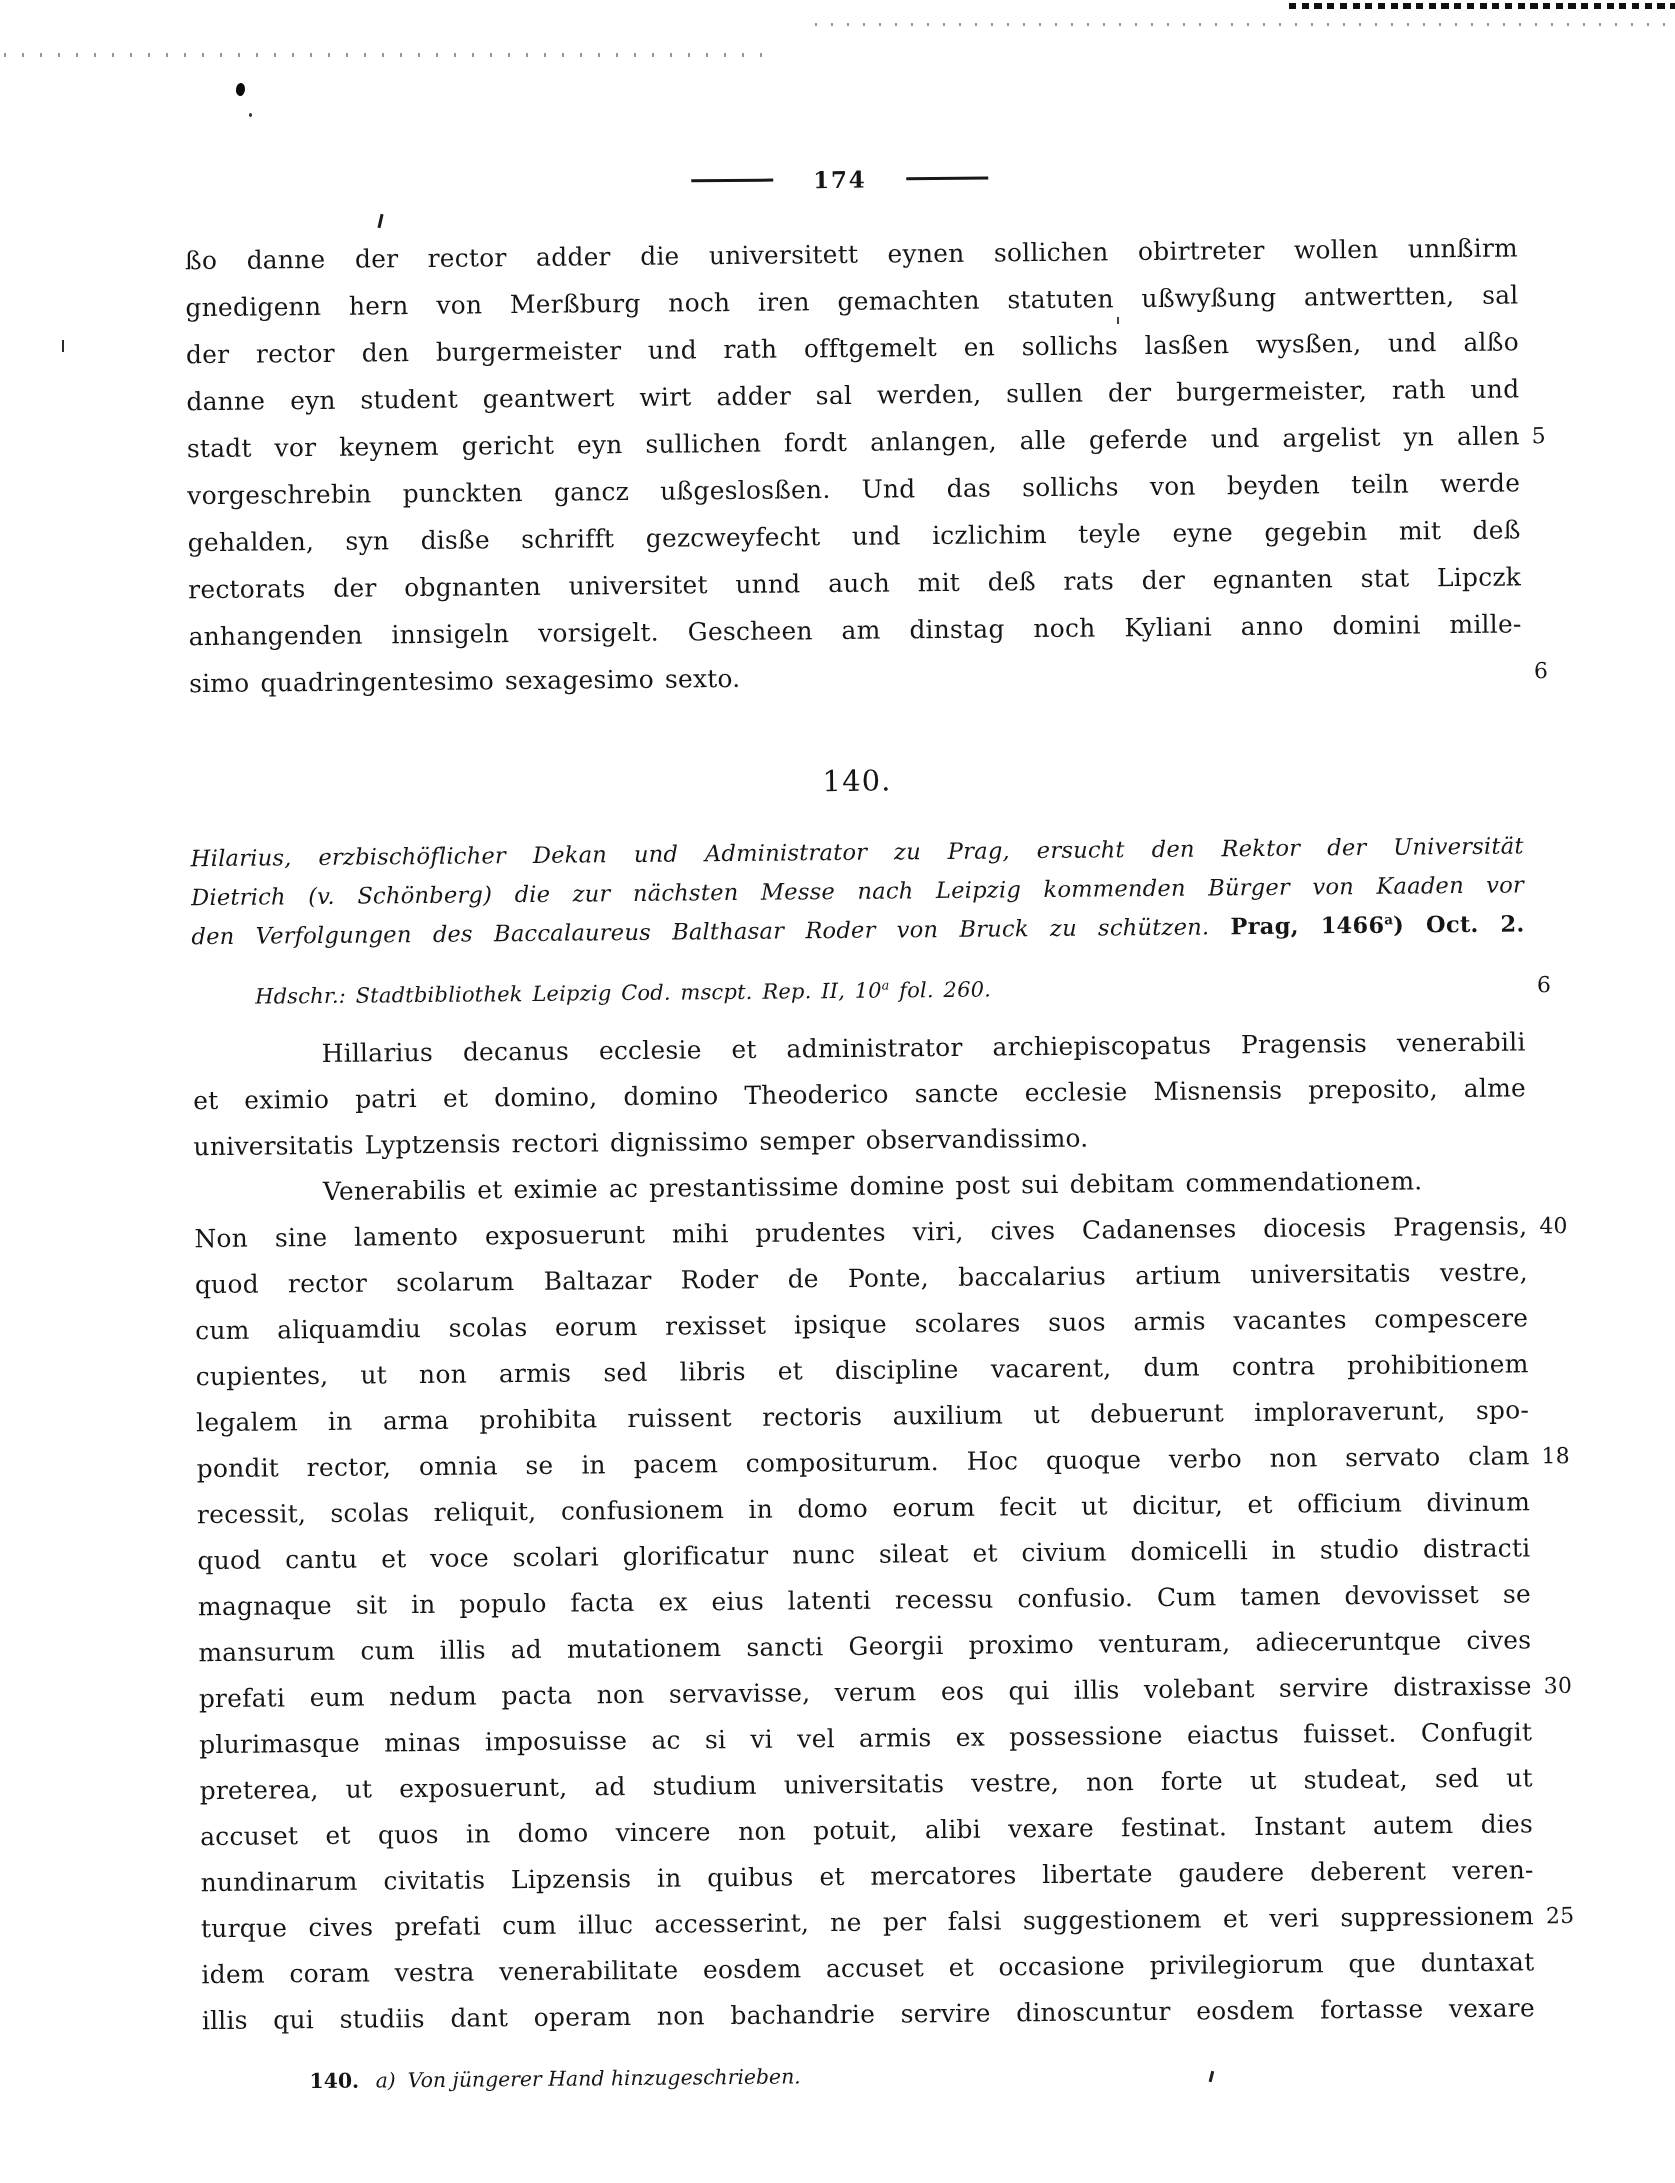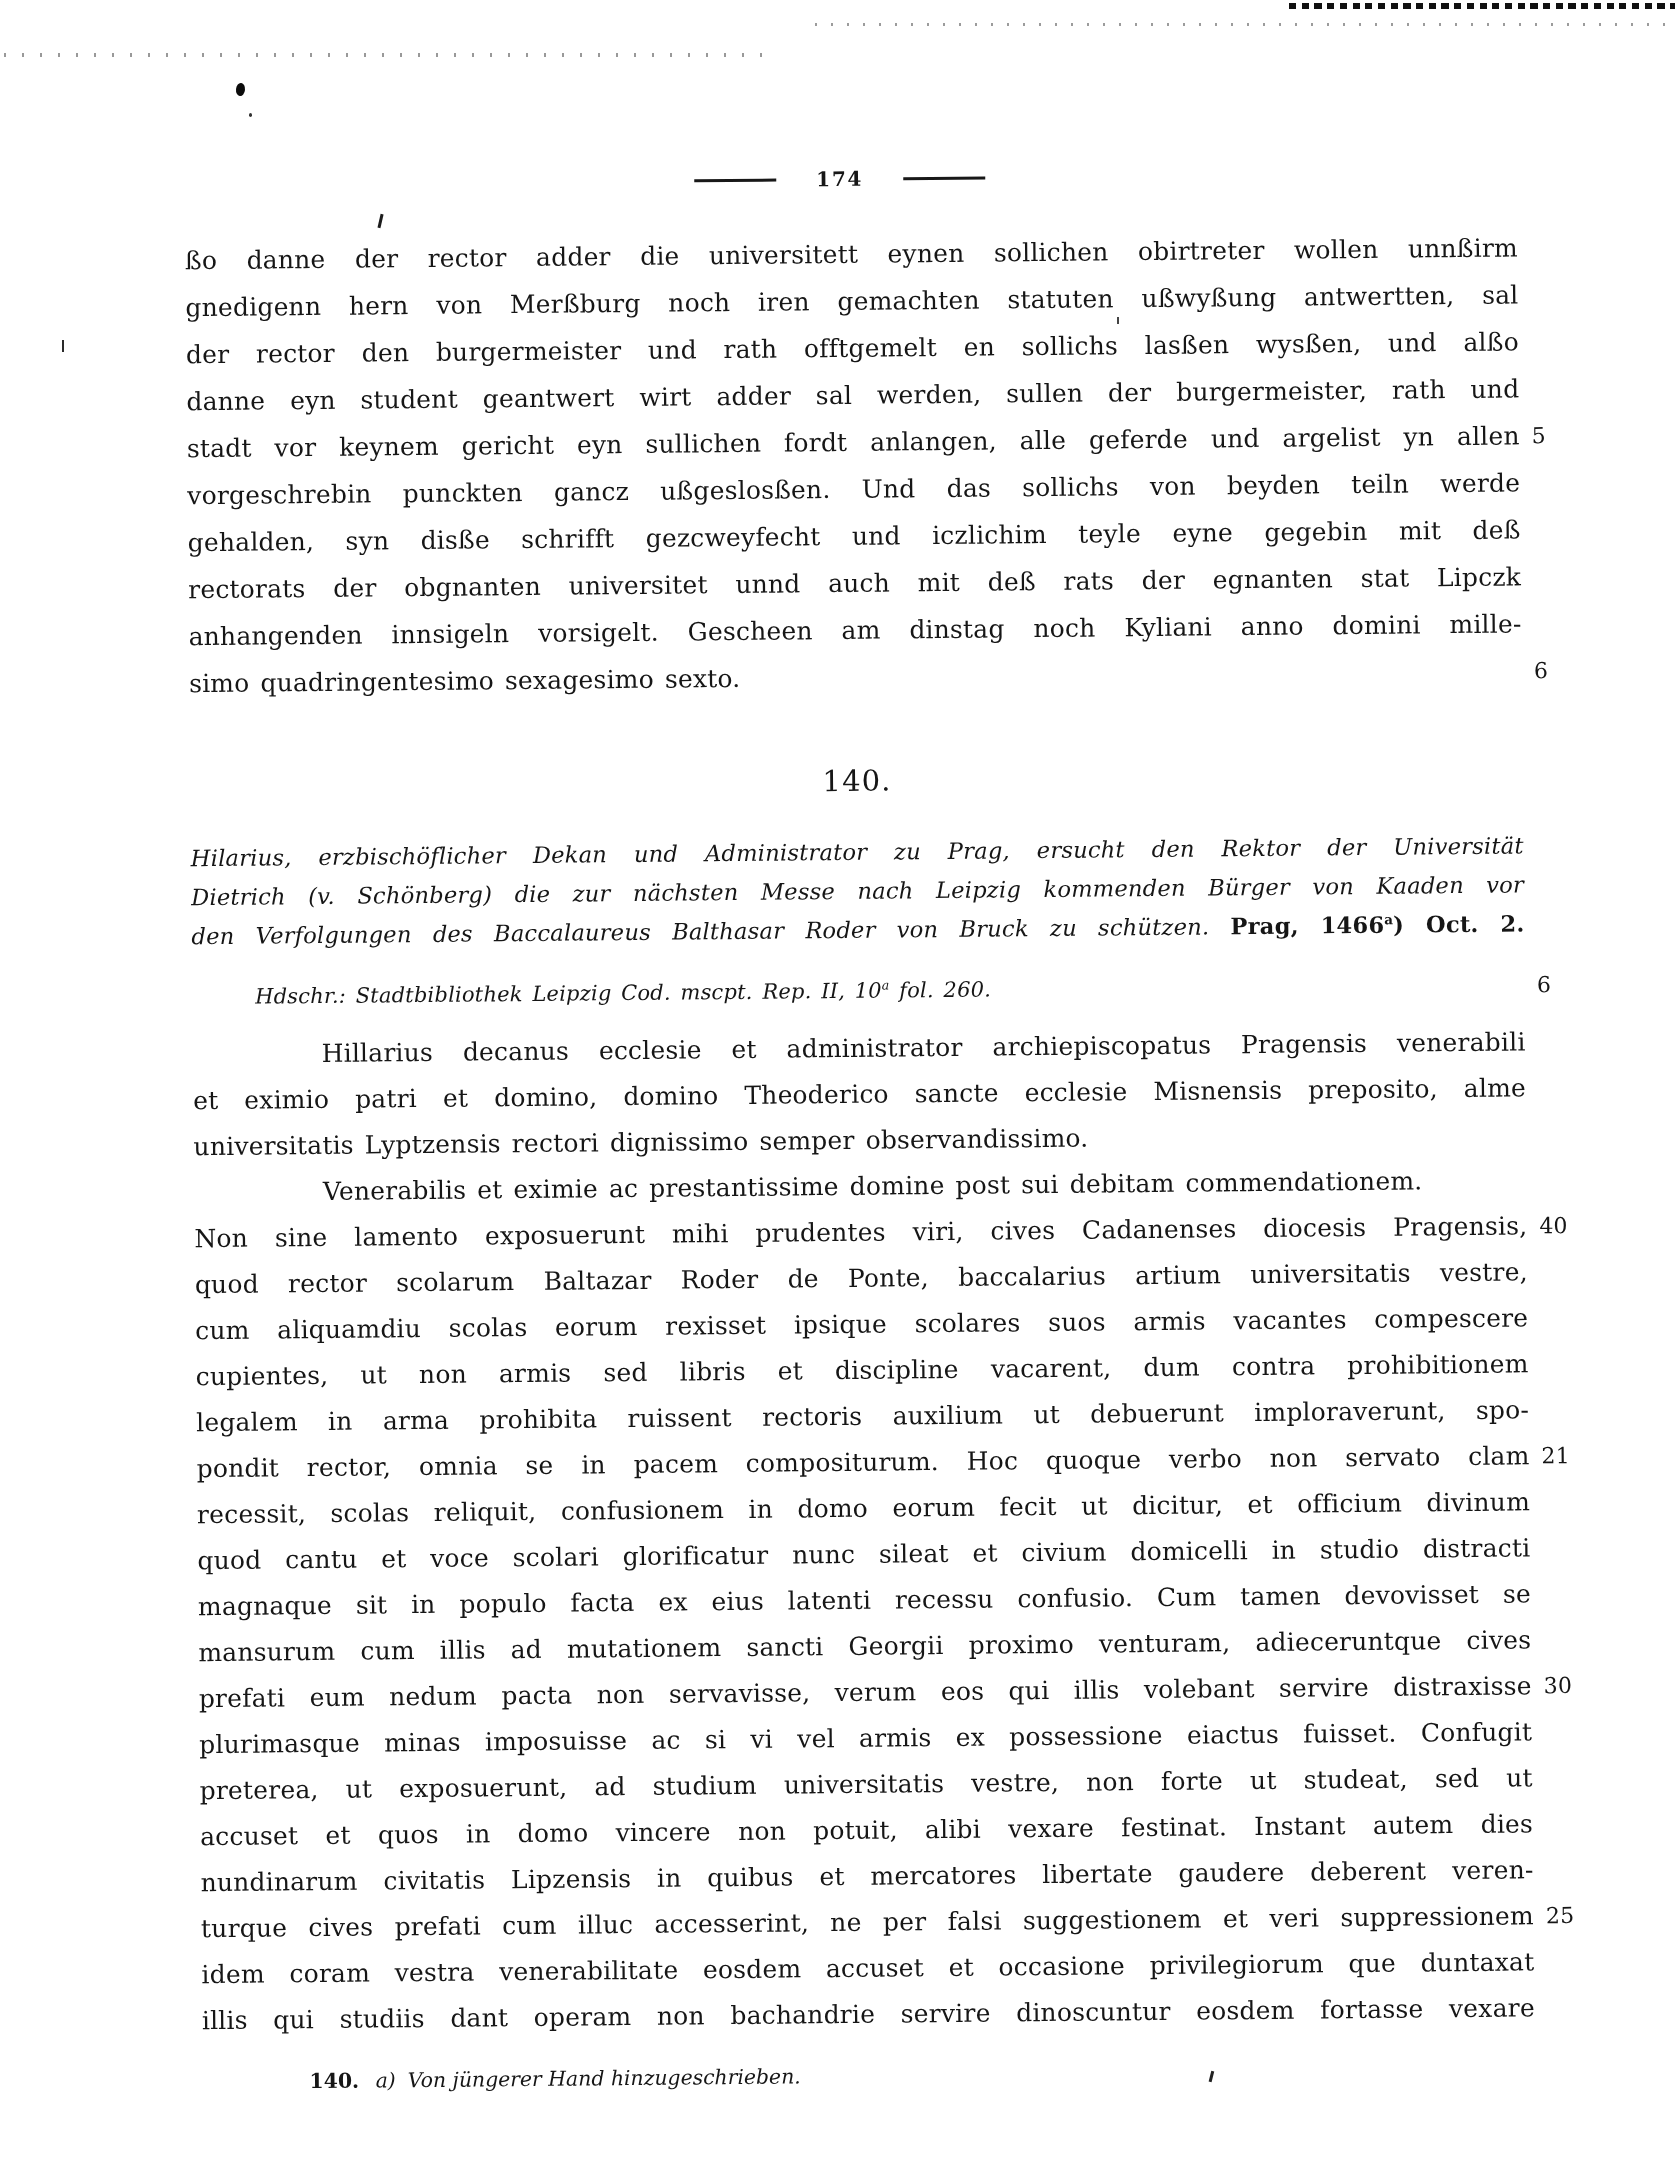--- a/index.html
+++ b/index.html
@@ -12,21 +12,21 @@
   .rot{position:absolute;inset:0;transform:rotate(-0.55deg);transform-origin:50% 50%;}
 
   
   .header{
     position:absolute;top:162px;left:0;width:1697px;height:35px;
     display:flex;align-items:center;justify-content:center;
   }
   .hdash{width:82px;height:3.3px;background:#181818;}
   .hdash.left{margin-right:40px;}
   .hdash.right{margin-left:40px;}
-  .pageno{font-size:20px;font-weight:bold;letter-spacing:1.7px;line-height:35px;}
+  .pageno{font-size:23px;font-weight:bold;letter-spacing:1.7px;line-height:35px;}
 
   
   .col{position:absolute;left:193px;width:1333px;}
   .tl{position:relative;font-size:25px;line-height:47px;height:47px;
       letter-spacing:0.2px;word-spacing:2.8px;white-space:normal;}
   .jl{text-align:justify;text-align-last:justify;-moz-text-align-last:justify;text-justify:inter-word;}
   .ll{text-align:left;text-align-last:left;}
   .mnum{position:absolute;left:1345px;top:0;width:50px;font-size:22px;
         font-style:normal;font-weight:normal;text-align:left;line-height:inherit;}
 
@@ -119,21 +119,21 @@
     <div class="col p-latin">
       <div class="tl jl indent"><span>Hillarius decanus ecclesie et administrator archiepiscopatus Pragensis venerabili</span></div>
       <div class="tl jl"><span>et eximio patri et domino, domino Theoderico sancte ecclesie Misnensis preposito, alme</span></div>
       <div class="tl ll"><span>universitatis Lyptzensis rectori dignissimo semper observandissimo.</span></div>
       <div class="tl ll indent"><span>Venerabilis et eximie ac prestantissime domine post sui debitam commendationem.</span></div>
       <div class="tl jl"><span>Non sine lamento exposuerunt mihi prudentes viri, cives Cadanenses diocesis Pragensis,</span><span class="mnum">40</span></div>
       <div class="tl jl"><span>quod rector scolarum Baltazar Roder de Ponte, baccalarius artium universitatis vestre,</span></div>
       <div class="tl jl"><span>cum aliquamdiu scolas eorum rexisset ipsique scolares suos armis vacantes compescere</span></div>
       <div class="tl jl"><span>cupientes, ut non armis sed libris et discipline vacarent, dum contra prohibitionem</span></div>
       <div class="tl jl"><span>legalem in arma prohibita ruissent rectoris auxilium ut debuerunt imploraverunt, spo-</span></div>
-      <div class="tl jl"><span>pondit rector, omnia se in pacem compositurum.  Hoc quoque verbo non servato clam</span><span class="mnum">21</span></div>
+      <div class="tl jl"><span>pondit rector, omnia se in pacem compositurum.  Hoc quoque verbo non servato clam</span><span class="mnum">18</span></div>
       <div class="tl jl"><span>recessit, scolas reliquit, confusionem in domo eorum fecit ut dicitur, et officium divinum</span></div>
       <div class="tl jl"><span>quod cantu et voce scolari glorificatur nunc sileat et civium domicelli in studio distracti</span></div>
       <div class="tl jl"><span>magnaque sit in populo facta ex eius latenti recessu confusio.  Cum tamen devovisset se</span></div>
       <div class="tl jl"><span>mansurum cum illis ad mutationem sancti Georgii proximo venturam, adieceruntque cives</span></div>
       <div class="tl jl"><span>prefati eum nedum pacta non servavisse, verum eos qui illis volebant servire distraxisse</span><span class="mnum">30</span></div>
       <div class="tl jl"><span>plurimasque minas imposuisse ac si vi vel armis ex possessione eiactus fuisset.  Confugit</span></div>
       <div class="tl jl"><span>preterea, ut exposuerunt, ad studium universitatis vestre, non forte ut studeat, sed ut</span></div>
       <div class="tl jl"><span>accuset et quos in domo vincere non potuit, alibi vexare festinat.  Instant autem dies</span></div>
       <div class="tl jl"><span>nundinarum civitatis Lipzensis in quibus et mercatores libertate gaudere deberent veren-</span></div>
       <div class="tl jl"><span>turque cives prefati cum illuc accesserint, ne per falsi suggestionem et veri suppressionem</span><span class="mnum">25</span></div>

